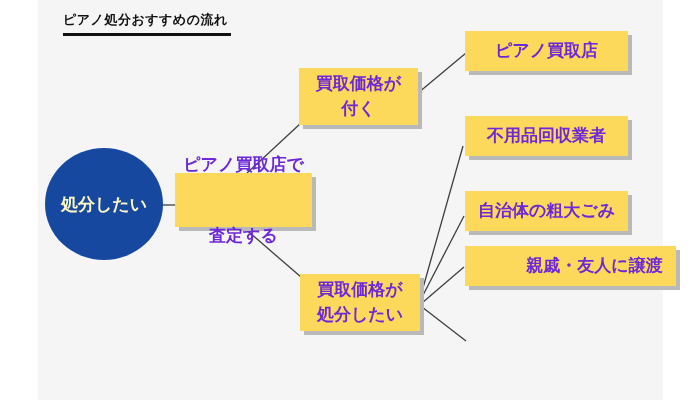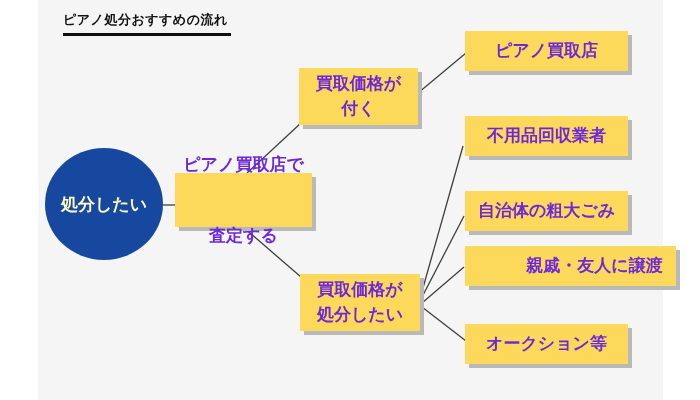--- a/index.html
+++ b/index.html
@@ -104,17 +104,14 @@
   </div>
 
   <div class="node outcome o3">
     <span>自治体の粗大ごみ</span>
   </div>
 
   <div class="node outcome o4">
     <span>親戚・友人に譲渡</span>
   </div>
 
-  <div class="node outcome o5">
-    <span>オークション等</span>
-  </div>
 
 </div>
 
 </body></html>

